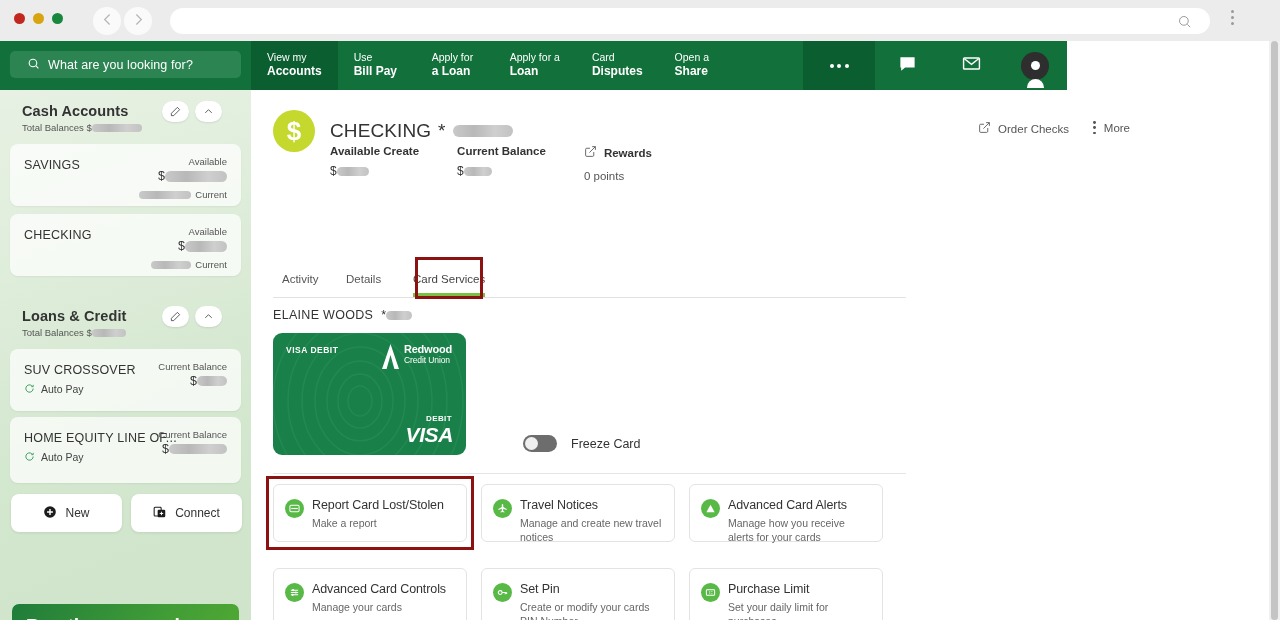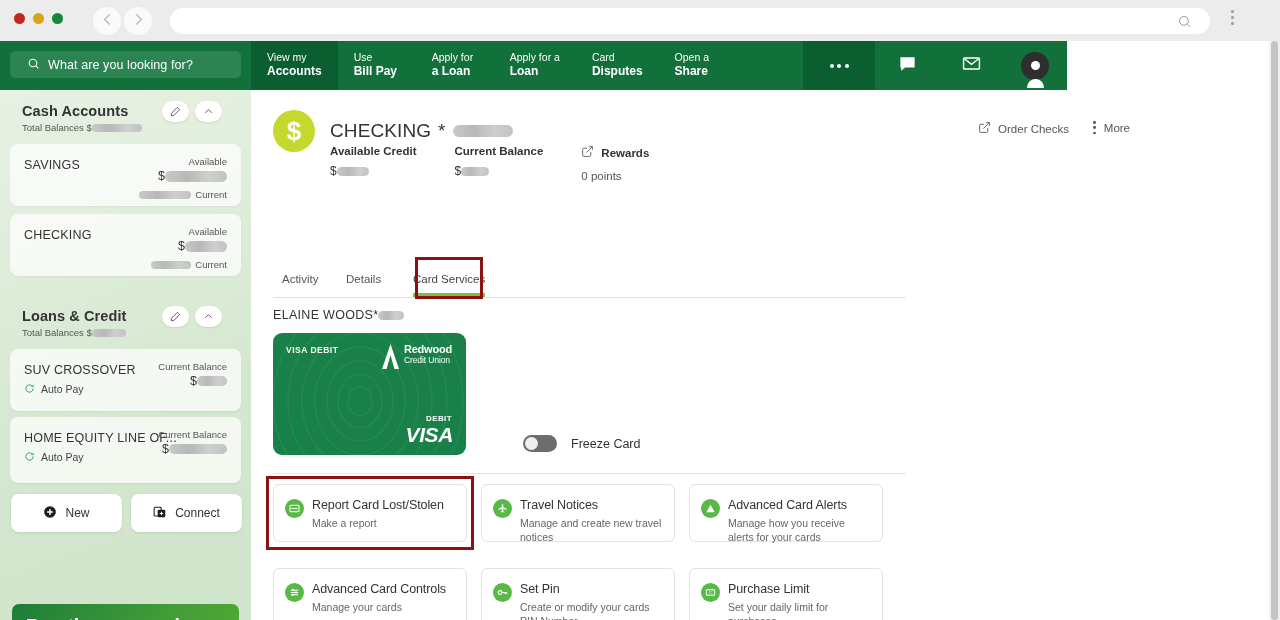--- a/index.html
+++ b/index.html
@@ -120,21 +120,21 @@
   .rewards .top svg { width:13px; height:13px; stroke:#555; stroke-width:1.6; fill:none; }
   .rewards .pts { margin-top:10px; font-size:11.5px; color:#555; }
 
   .tabs { position:absolute; left:22px; top:175px; width:633px; border-bottom:1px solid #e2e2e2; height:33px; }
   .tab { position:absolute; bottom:0; font-size:11.5px; color:#555; padding-bottom:12px; }
   .tab.active { color:#444; }
   .tab .und { position:absolute; left:0; right:0; bottom:0; height:4px; background:#7ac143; }
   .hl-box { position:absolute; border:3px solid #8c1111; }
 
   .cardholder { position:absolute; left:22px; top:218px; font-size:12.5px; color:#333;
-                display:flex; align-items:center; letter-spacing:.3px; }
+                display:flex; align-items:center; gap:8px; letter-spacing:.3px; }
 
   .debit-card { position:absolute; left:22px; top:243px; width:193px; height:122px;
                 border-radius:9px; background:#1a8049; overflow:hidden; }
   .rings { position:absolute; left:-10px; top:-24px; width:215px; height:176px; }
   .dc-type { position:absolute; left:13px; top:12px; color:#fff; font-size:8.5px;
              font-weight:bold; letter-spacing:.5px; }
   .dc-logo { position:absolute; right:14px; top:11px; display:flex; align-items:flex-start; gap:5px; }
   .dc-logo .tri svg { width:17px; height:25px; fill:#fff; }
   .dc-logo .txt { color:#fff; line-height:1.08; }
   .dc-logo .txt .a { font-size:11px; font-weight:bold; letter-spacing:-.2px; }
@@ -439,21 +439,21 @@
         <span class="kb">
             <i></i>
             <i></i>
             <i></i>
           </span>
         <span>More</span>
       </div>
 
       <div class="bal-row">
         <div class="bal">
-          <div class="lbl">Available Credit</div>
+          <div class="lbl">Available Create</div>
           <div class="val">
             <span>$</span><span class="redact" style="width:32px;height:9px;"></span>
           </div>
         </div>
         <div class="bal">
           <div class="lbl">Current Balance</div>
           <div class="val">
             <span>$</span><span class="redact" style="width:28px;height:9px;"></span>
           </div>
         </div>

